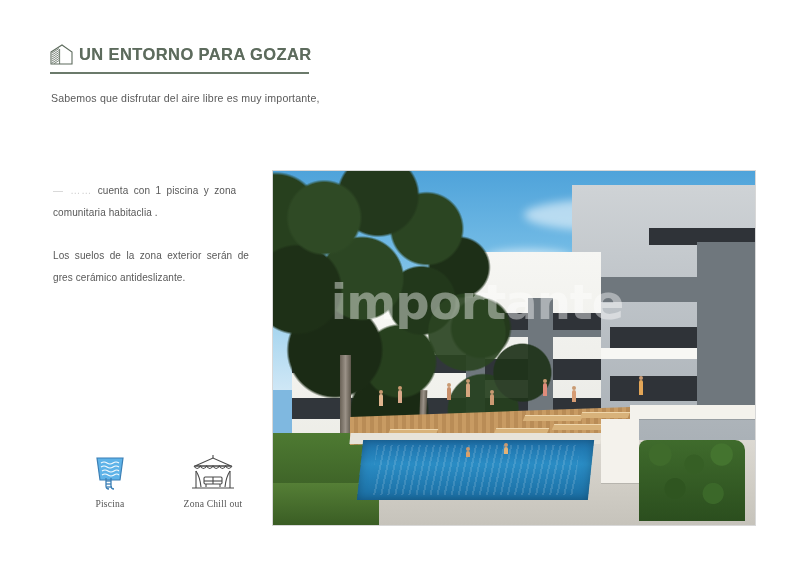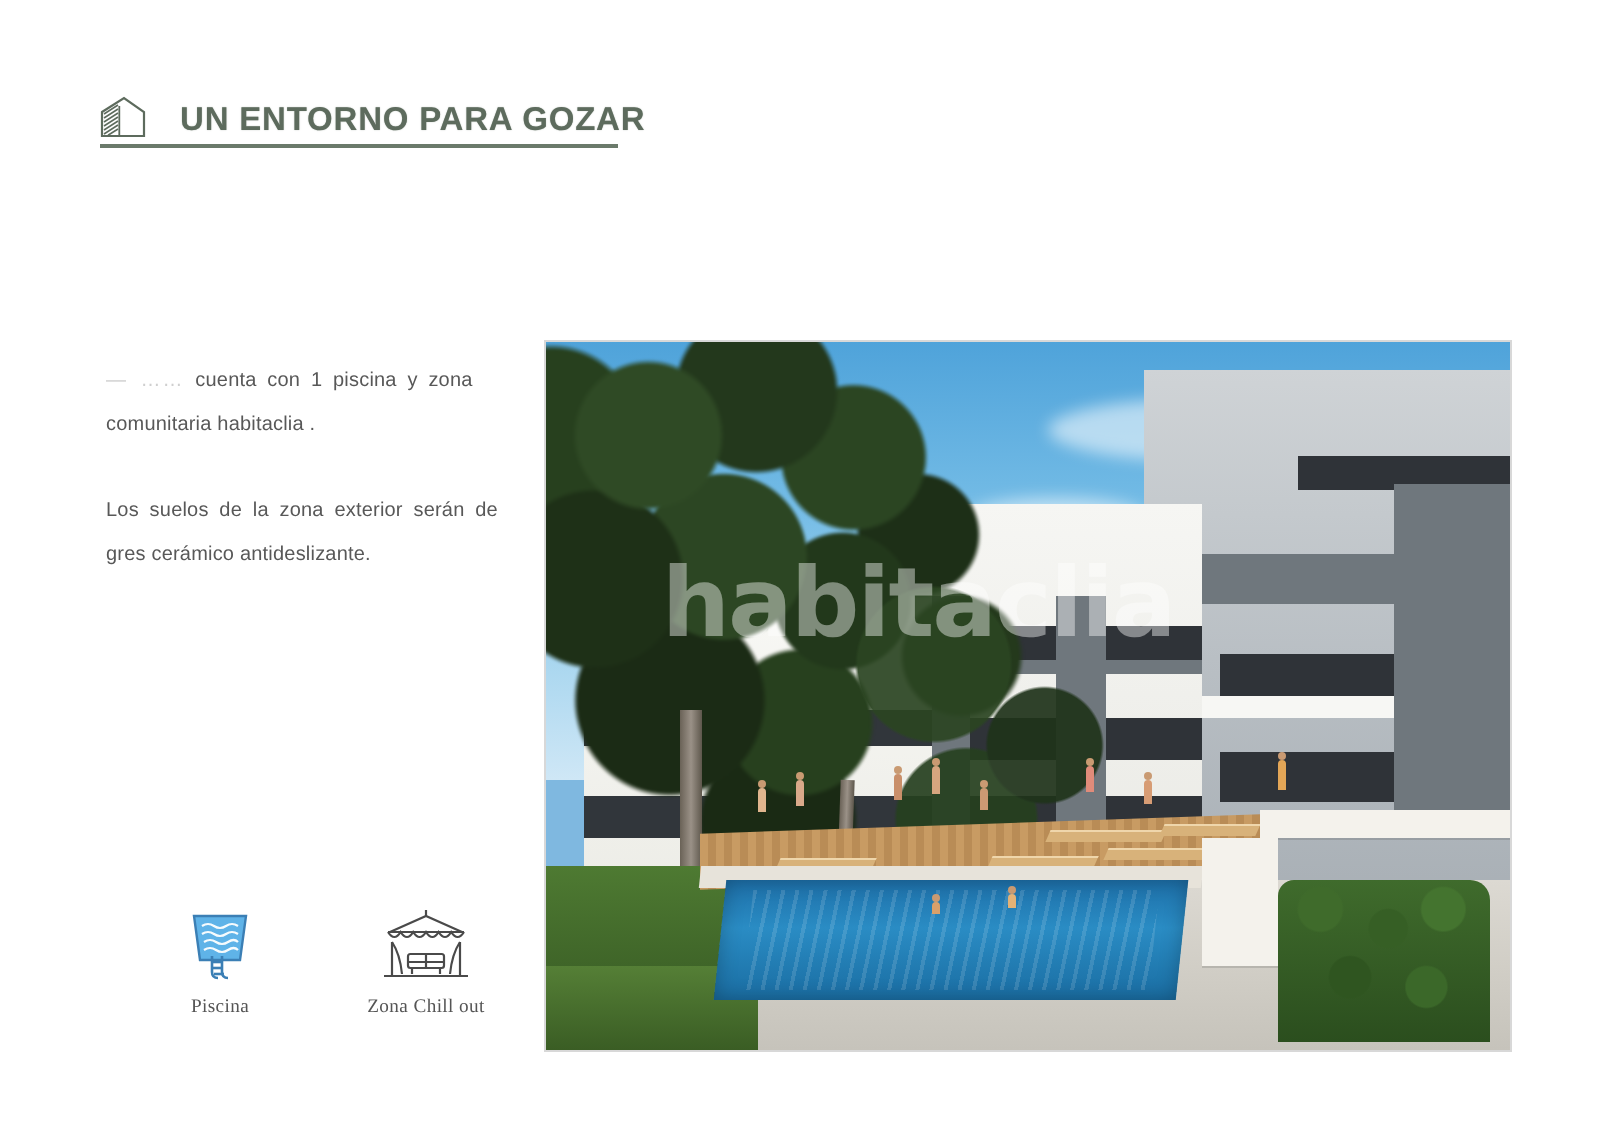--- a/index.html
+++ b/index.html
@@ -26,22 +26,22 @@
   
   #header-block {
     position: absolute;
     left: 50px;
     top: 44px;
     width: 270px;
     height: 32px;
   }
   #header-row {
     display: flex;
-    align-items: flex-end;
-    gap: 16px;
+    align-items: flex-start;
+    gap: 5px;
     height: 26px;
   }
   #header-icon {
     width: 24px;
     height: 22px;
     position: relative;
     flex: 0 0 auto;
   }
   #header-icon svg { display: block; }
   #header-title {
@@ -357,20 +357,21 @@
           </g>
           <rect x="9.2" y="5" width="0.9" height="15" fill="#5d6b5d"></rect>
         </svg>
       </span>
       <span id="header-title">UN ENTORNO PARA GOZAR</span>
     </div>
     <div id="header-underline"></div>
   </div>
 
   <div id="intro">
+    <div class="intro-line">Sabemos que disfrutar del aire libre es muy importante,</div>
   </div>
 
   <div id="left-col">
 
     <div class="para">
       <div class="tline spread">
         <span class="redacted">—  ……</span>
         <span>cuenta con 1 piscina y zona</span>
       </div>
       <div class="tline">comunitaria habitaclia .</div>
@@ -492,18 +493,18 @@
       <div class="person" style="left:26%; top:62%; height:13px; background:#d9a98a;"></div>
       <div class="person" style="left:36%; top:61%; height:13px; background:#c98f6a;"></div>
       <div class="person" style="left:40%; top:60%; height:14px; background:#d6a57f;"></div>
       <div class="person" style="left:45%; top:63%; height:11px; background:#cc9a73;"></div>
       <div class="person" style="left:56%; top:60%; height:13px; background:#e08b7a;"></div>
       <div class="person" style="left:62%; top:62%; height:12px; background:#d79c74;"></div>
       <div class="person" style="left:76%; top:59%; height:15px; background:#e3a657;"></div>
       <div class="person" style="left:48%; top:78%; height:7px; background:#e4b276;"></div>
       <div class="person" style="left:40%; top:79%; height:6px; background:#d9a06a;"></div>
 
-      <div id="watermark">habitaclia</div>
+      <div id="watermark">importante</div>
 
     </div>
   </div>
 
 </div>
 
 </body></html>

